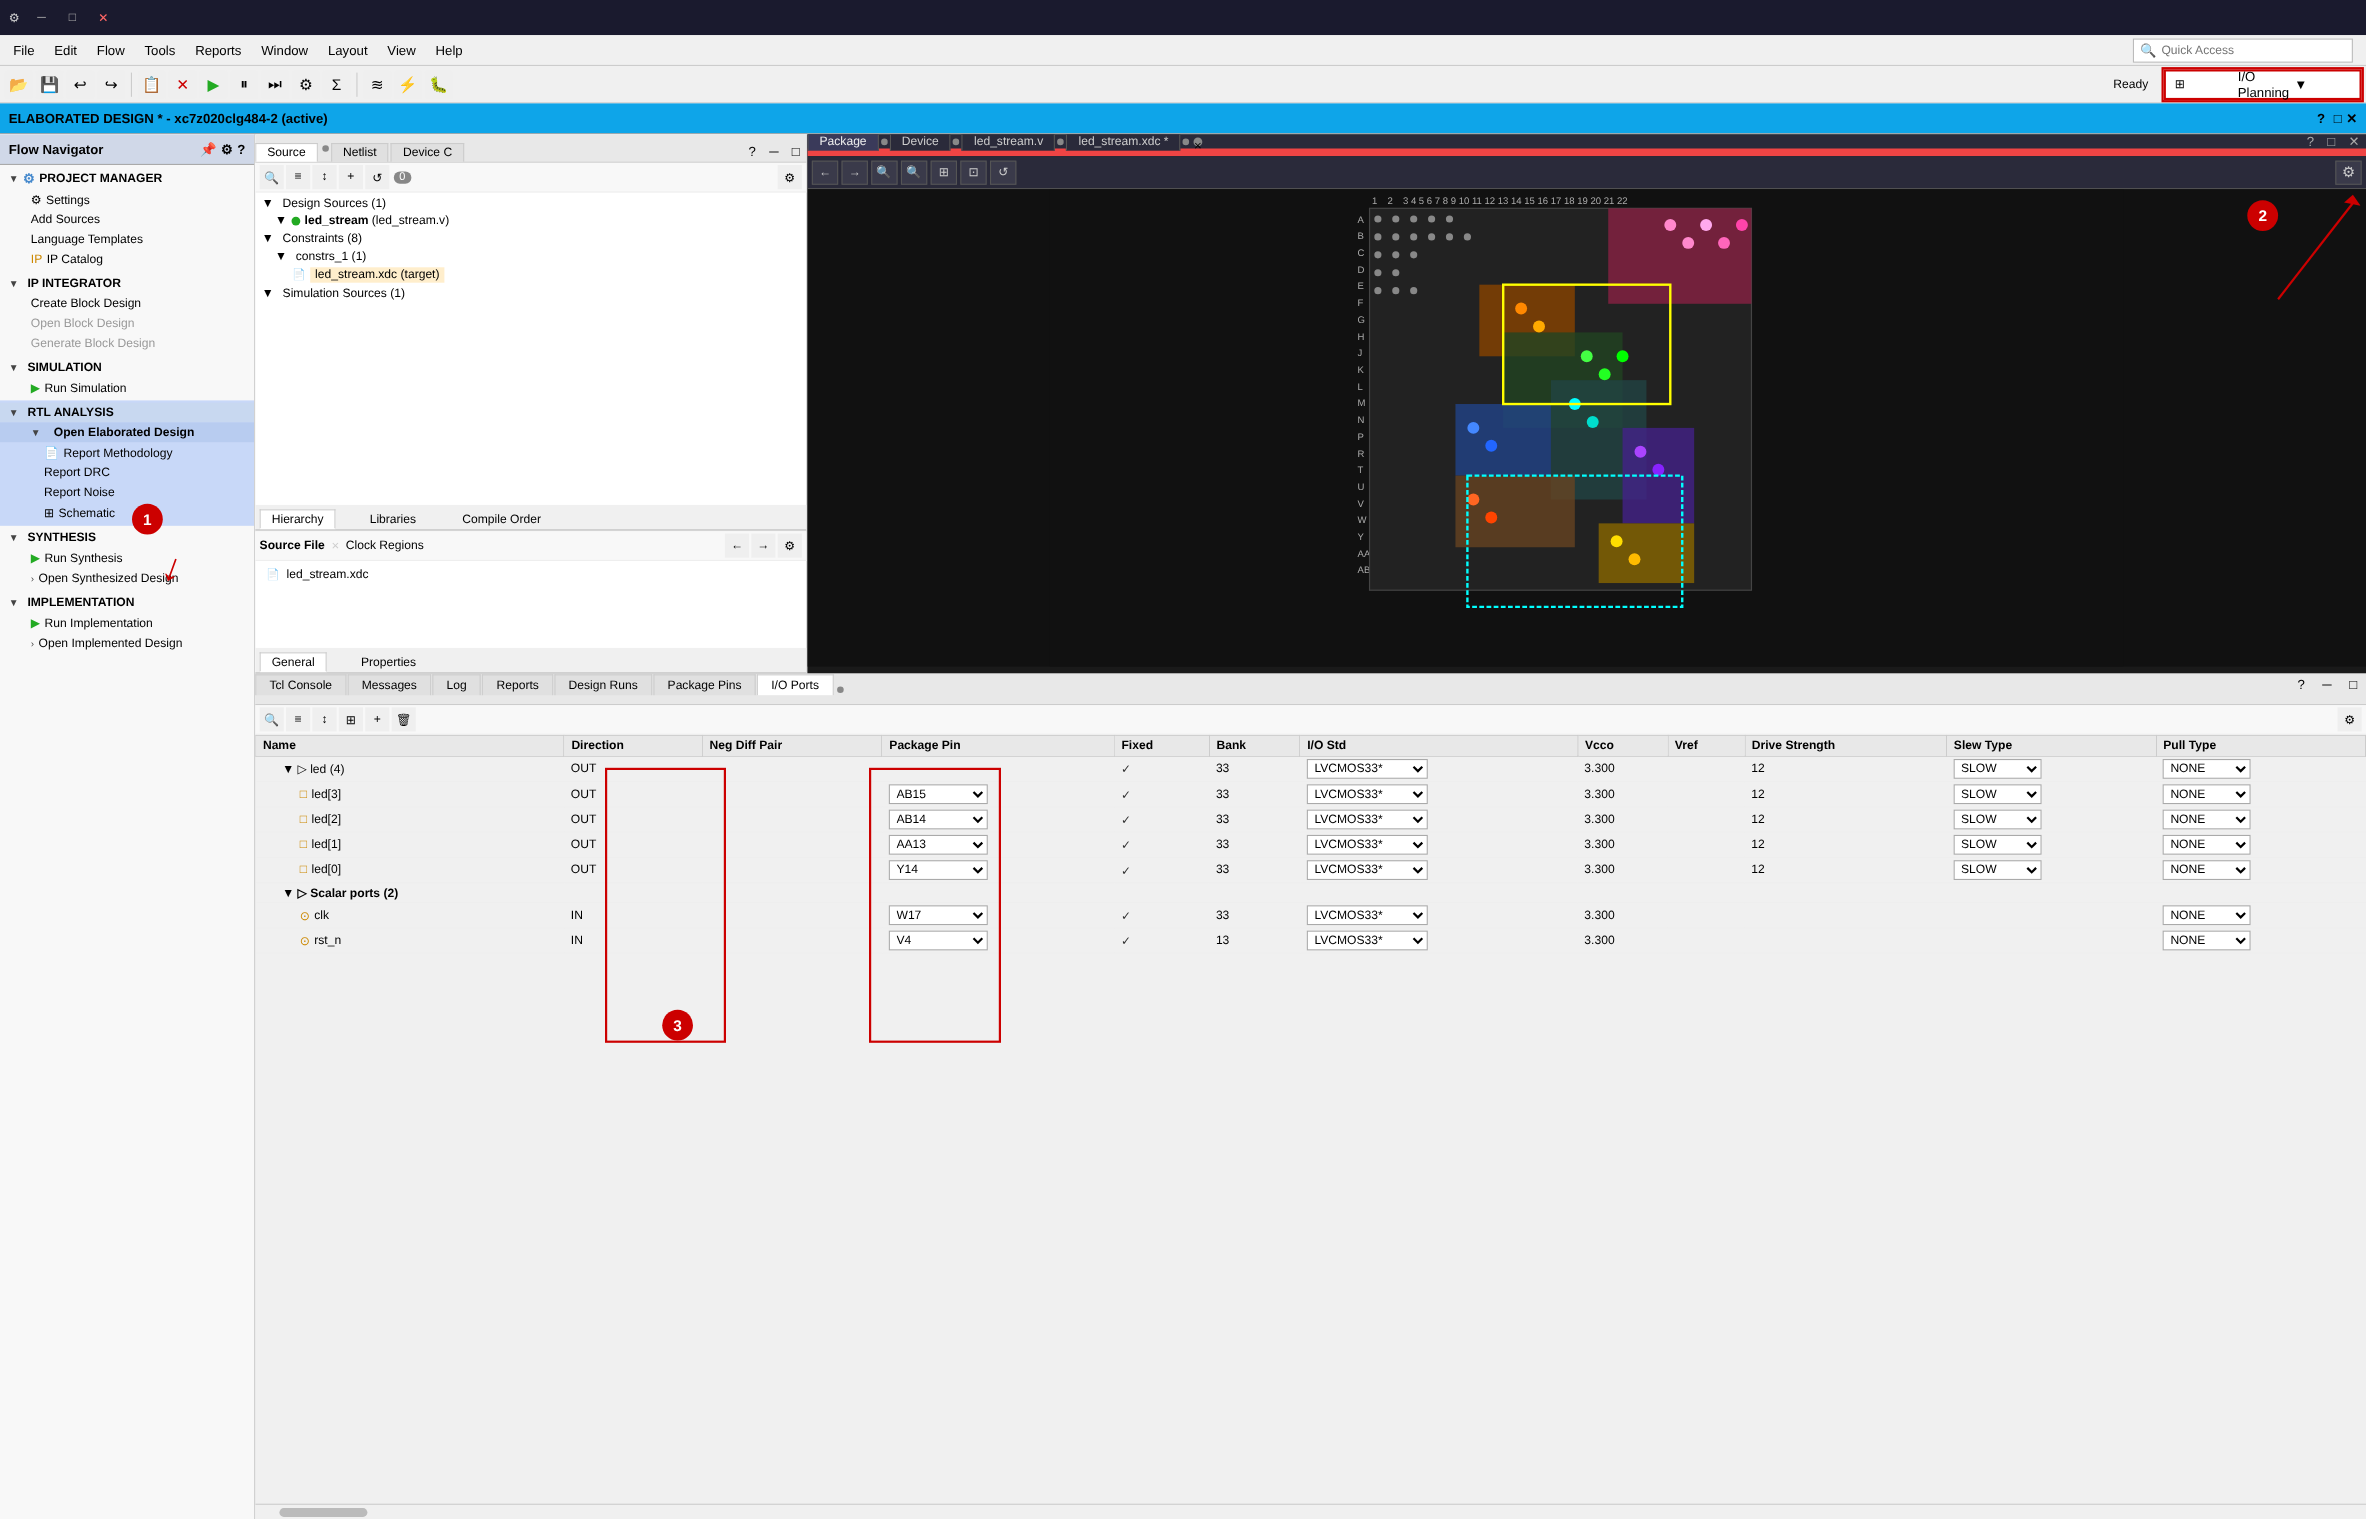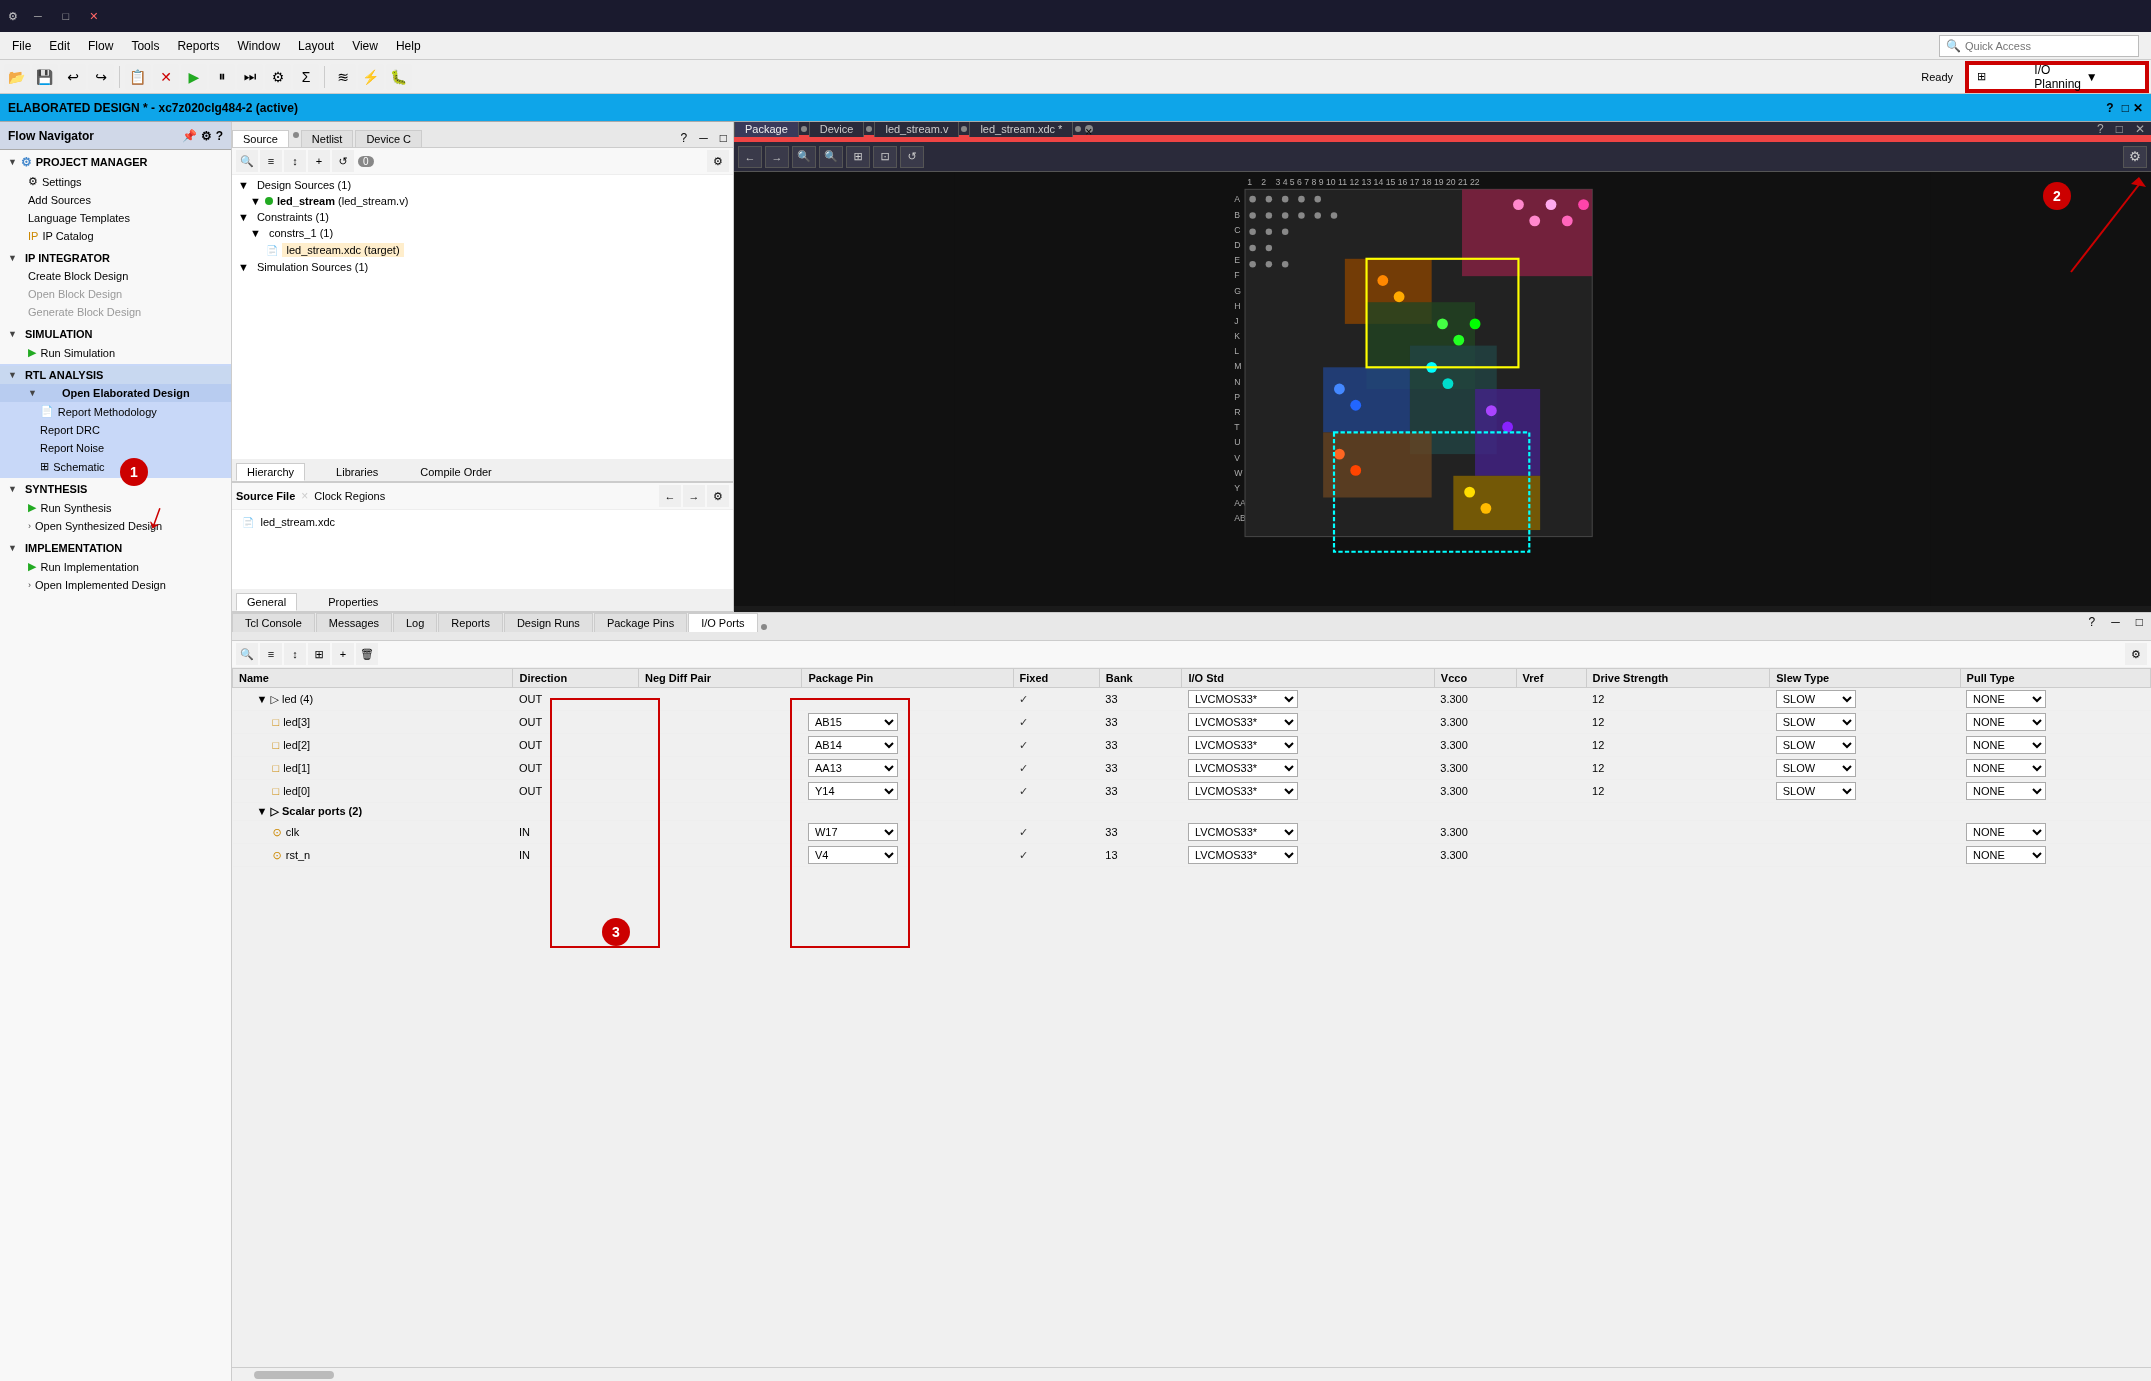--- a/index.html
+++ b/index.html
@@ -231,21 +231,21 @@
           </div>
         </div>
 
         <div class="nav-section" style="background:#c8d8f8;">
           <div class="nav-section-title highlight-section" style="background:#c8d8f8;">
             <span class="expand-arrow">▼</span>
             <span style="margin-left:8px;font-size:11px;font-weight:bold;">RTL ANALYSIS</span>
           </div>
           <div class="nav-item active" style="background:#b8ccf0;">
             <span class="expand-arrow">▼</span>
-            <span style="margin-left:21px;">Open Elaborated Design</span>
+            <span style="margin-left:8px;">Open Elaborated Design</span>
           </div>
           <div class="nav-sub-item">
             <span>📄</span>
             <span>Report Methodology</span>
           </div>
           <div class="nav-sub-item">
             <span>Report DRC</span>
           </div>
           <div class="nav-sub-item">
             <span>Report Noise</span>
@@ -326,21 +326,21 @@
               <span>▼</span>
               <span style="margin-left:4px;">Design Sources (1)</span>
             </div>
             <div class="tree-item tree-indent1">
               <span>▼</span>
               <span class="dot-green"></span>
               <span><strong>led_stream</strong> (led_stream.v)</span>
             </div>
             <div class="tree-item">
               <span>▼</span>
-              <span style="margin-left:4px;">Constraints (1)</span>
+              <span style="margin-left:4px;">Constraints (8)</span>
             </div>
             <div class="tree-item tree-indent1">
               <span>▼</span>
               <span style="margin-left:4px;">constrs_1 (1)</span>
             </div>
             <div class="tree-item tree-indent2">
               <span class="xdc-icon">📄</span>
               <span style="background:#ffeecc;padding:1px 4px;">led_stream.xdc (target)</span>
             </div>
             <div class="tree-item">

